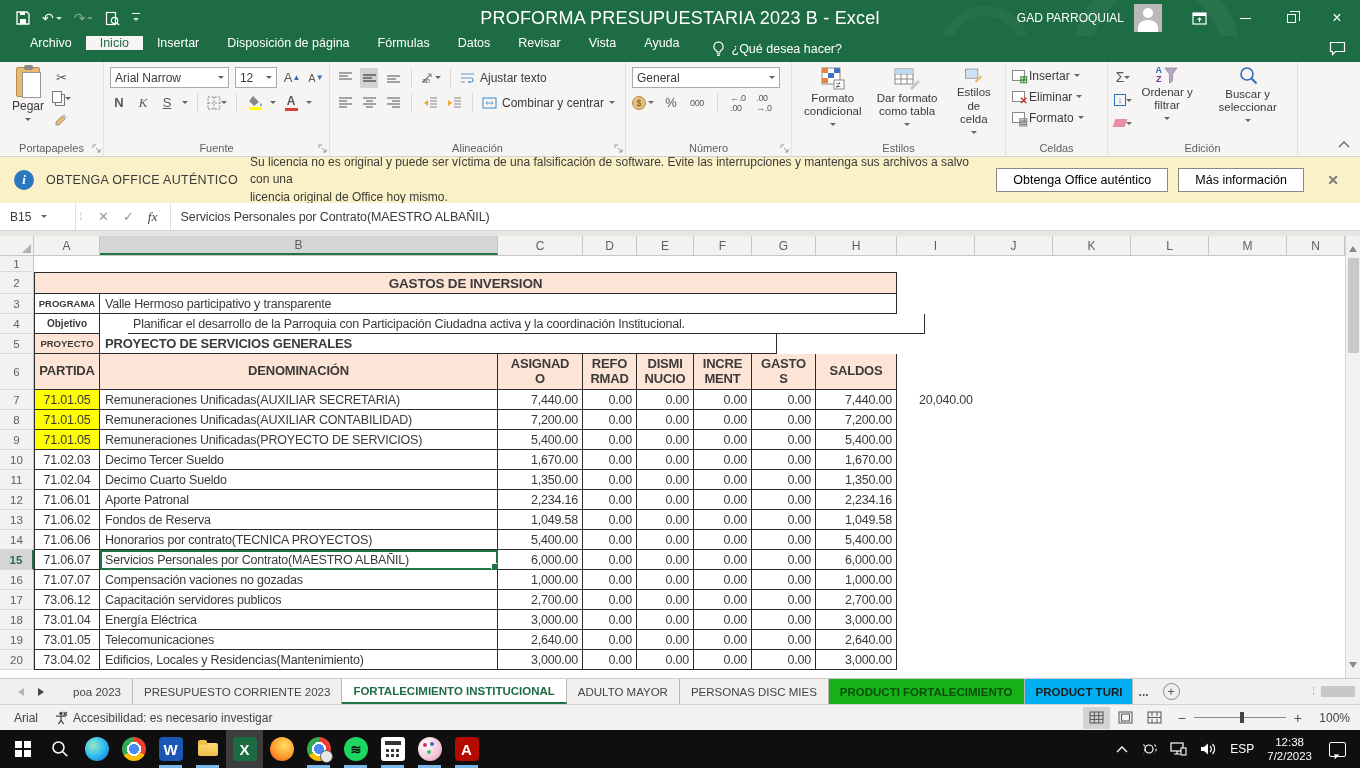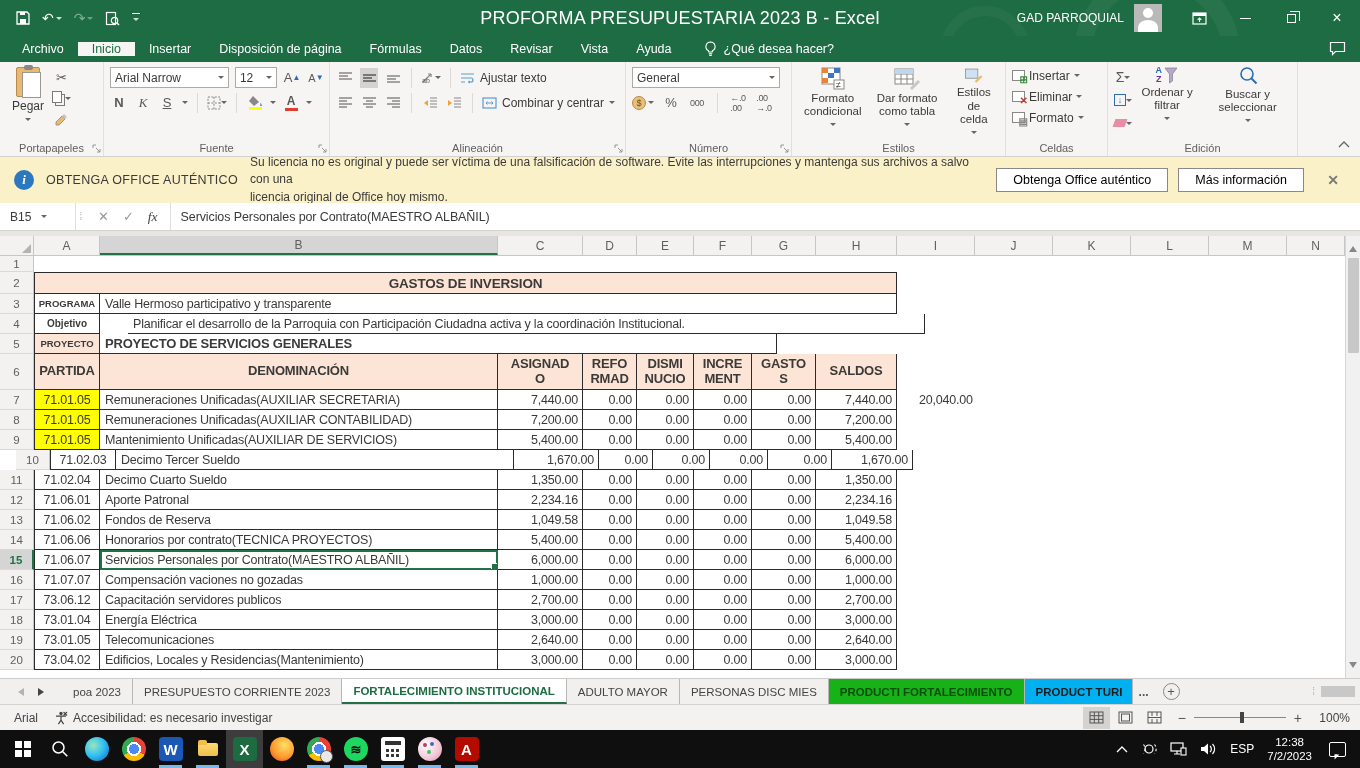--- a/index.html
+++ b/index.html
@@ -23,21 +23,21 @@
 .avatar::before{content:"";position:absolute;left:9px;top:4px;width:10px;height:10px;border-radius:50%;background:#fff}
 .avatar::after{content:"";position:absolute;left:4px;top:16px;width:20px;height:14px;border-radius:50% 50% 0 0;background:#fff}
 .winbtn{width:46px;height:36px;display:flex;align-items:center;justify-content:center}
 .minbar{width:11px;height:1px;background:#fff}
 .restico{width:9px;height:9px;border:1px solid #fff;position:relative}
 .restico::before{content:"";position:absolute;left:2px;top:-4px;width:9px;height:9px;border:1px solid #fff;border-bottom:none;border-left:none}
 .closex{font-size:16px;color:#fff;line-height:1}
 
 
 .menurow{height:26px;background:#1e6c43;display:flex;align-items:stretch;color:#fff;flex:none;position:relative}
-.menutabs{display:flex;align-items:center;padding-left:8px}
+.menutabs{display:flex;align-items:flex-start;padding-left:16px}
 .mtab{padding:0 14px;font-size:12.5px;display:flex;align-items:center;white-space:nowrap}
 .mtab.active{background:#f6f5f3;color:#1e6c43}
 .ribbon-search{display:flex;align-items:center;gap:7px;margin-left:18px;font-size:12.5px}
 .cmt{position:absolute;right:14px;top:5px}
 
 
 .ribbon{height:95px;background:#f6f5f3;border-bottom:1px solid #d4d2cf;display:flex;flex:none;position:relative;color:#3b3a39}
 .rgroup{position:relative;border-right:1px solid #e3e1de;flex:none;padding:3px 4px 18px 6px}
 .rgname{position:absolute;bottom:2px;left:0;right:0;text-align:center;font-size:11px;color:#605e5c;white-space:nowrap}
 .launcher{position:absolute;right:2px;bottom:3px;opacity:.75}
@@ -673,29 +673,29 @@
           <div class="c ncell" style="width: 85px;">7,200.00</div>
           <div class="c ncell" style="width: 54px;">0.00</div>
           <div class="c ncell" style="width: 57px;">0.00</div>
           <div class="c ncell" style="width: 58px;">0.00</div>
           <div class="c ncell" style="width: 64px;">0.00</div>
           <div class="c ncell" style="width: 81px;">7,200.00</div>
         </div>
         <div class="grow" style="height: 20px;">
           <div class="rowh">9</div>
           <div class="c pcell bl yellow" style="width: 66px;">71.01.05</div>
-          <div class="c dcell" style="width: 398px;">Mantenimiento Unificadas(AUXILIAR DE SERVICIOS)</div>
+          <div class="c dcell" style="width: 398px;">Remuneraciones Unificadas(PROYECTO DE SERVICIOS)</div>
           <div class="c ncell" style="width: 85px;">5,400.00</div>
           <div class="c ncell" style="width: 54px;">0.00</div>
           <div class="c ncell" style="width: 57px;">0.00</div>
           <div class="c ncell" style="width: 58px;">0.00</div>
           <div class="c ncell" style="width: 64px;">0.00</div>
           <div class="c ncell" style="width: 81px;">5,400.00</div>
         </div>
-        <div class="grow" style="height: 20px; padding-left: 16px;">
+        <div class="grow" style="height: 20px;">
           <div class="rowh">10</div>
           <div class="c pcell bl" style="width: 66px;">71.02.03</div>
           <div class="c dcell" style="width: 398px;">Decimo Tercer Sueldo</div>
           <div class="c ncell" style="width: 85px;">1,670.00</div>
           <div class="c ncell" style="width: 54px;">0.00</div>
           <div class="c ncell" style="width: 57px;">0.00</div>
           <div class="c ncell" style="width: 58px;">0.00</div>
           <div class="c ncell" style="width: 64px;">0.00</div>
           <div class="c ncell" style="width: 81px;">1,670.00</div>
         </div>

